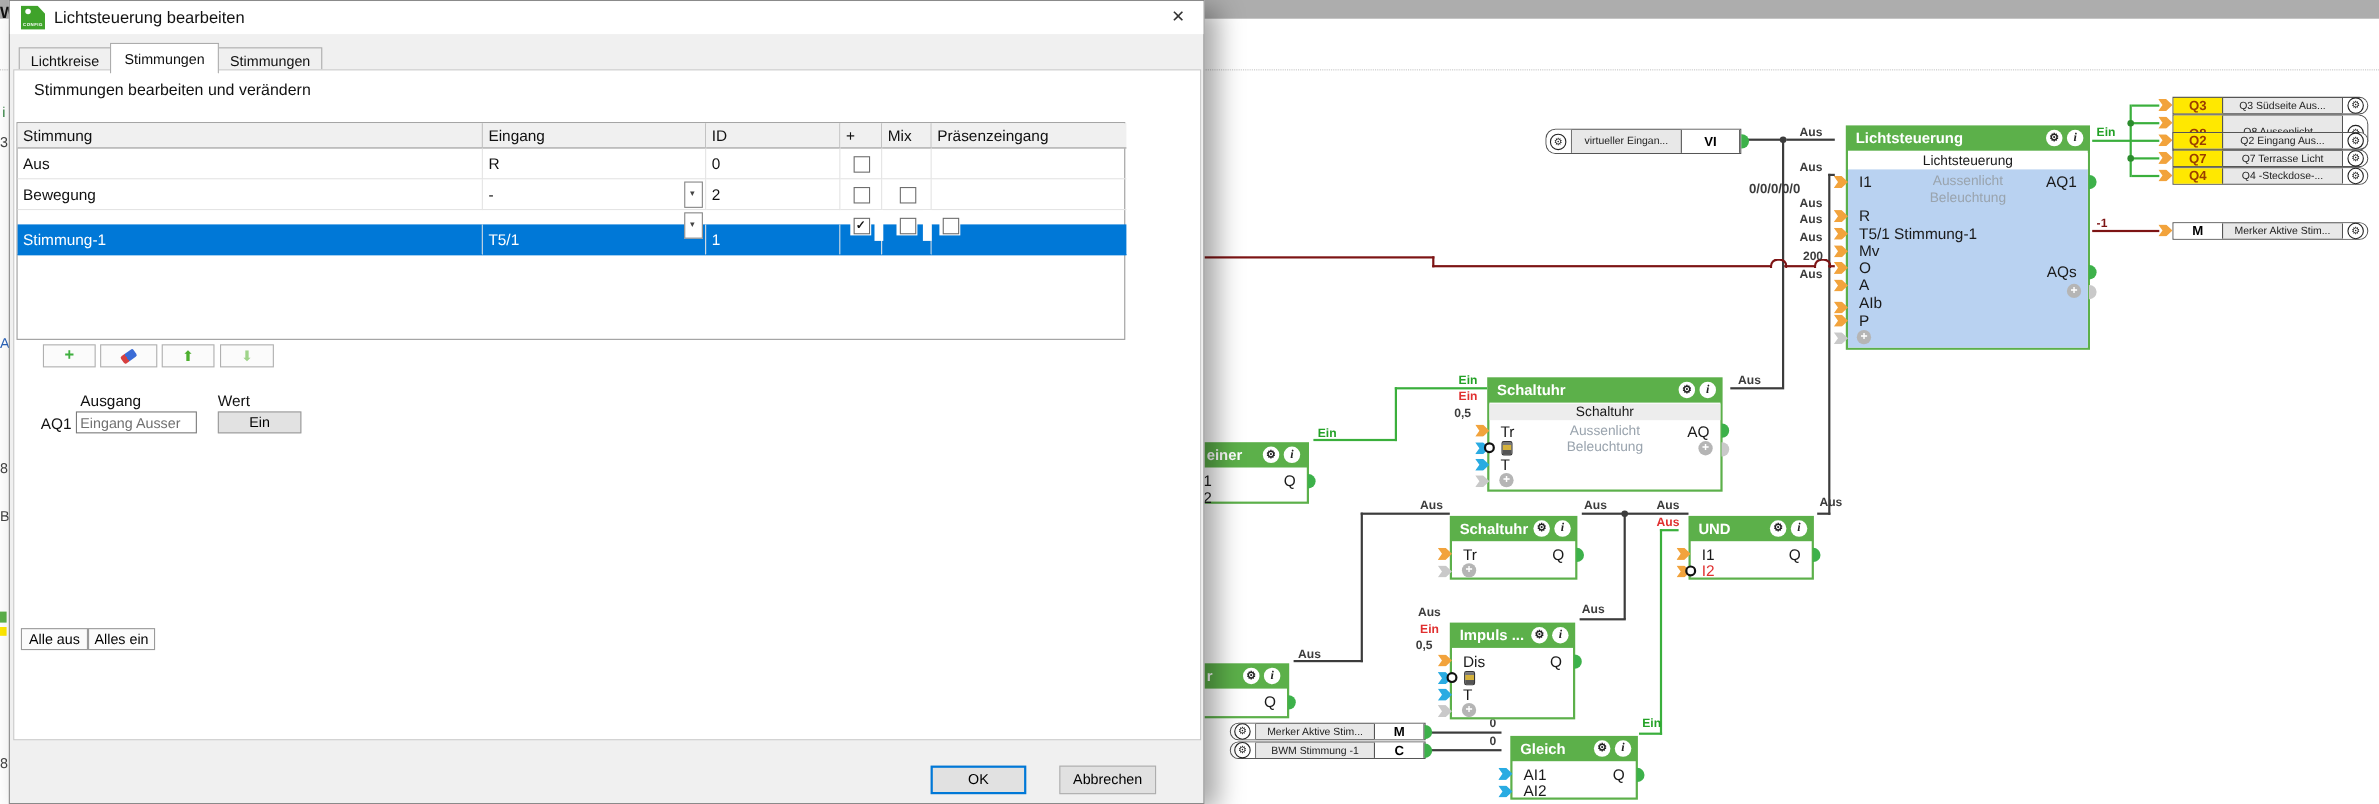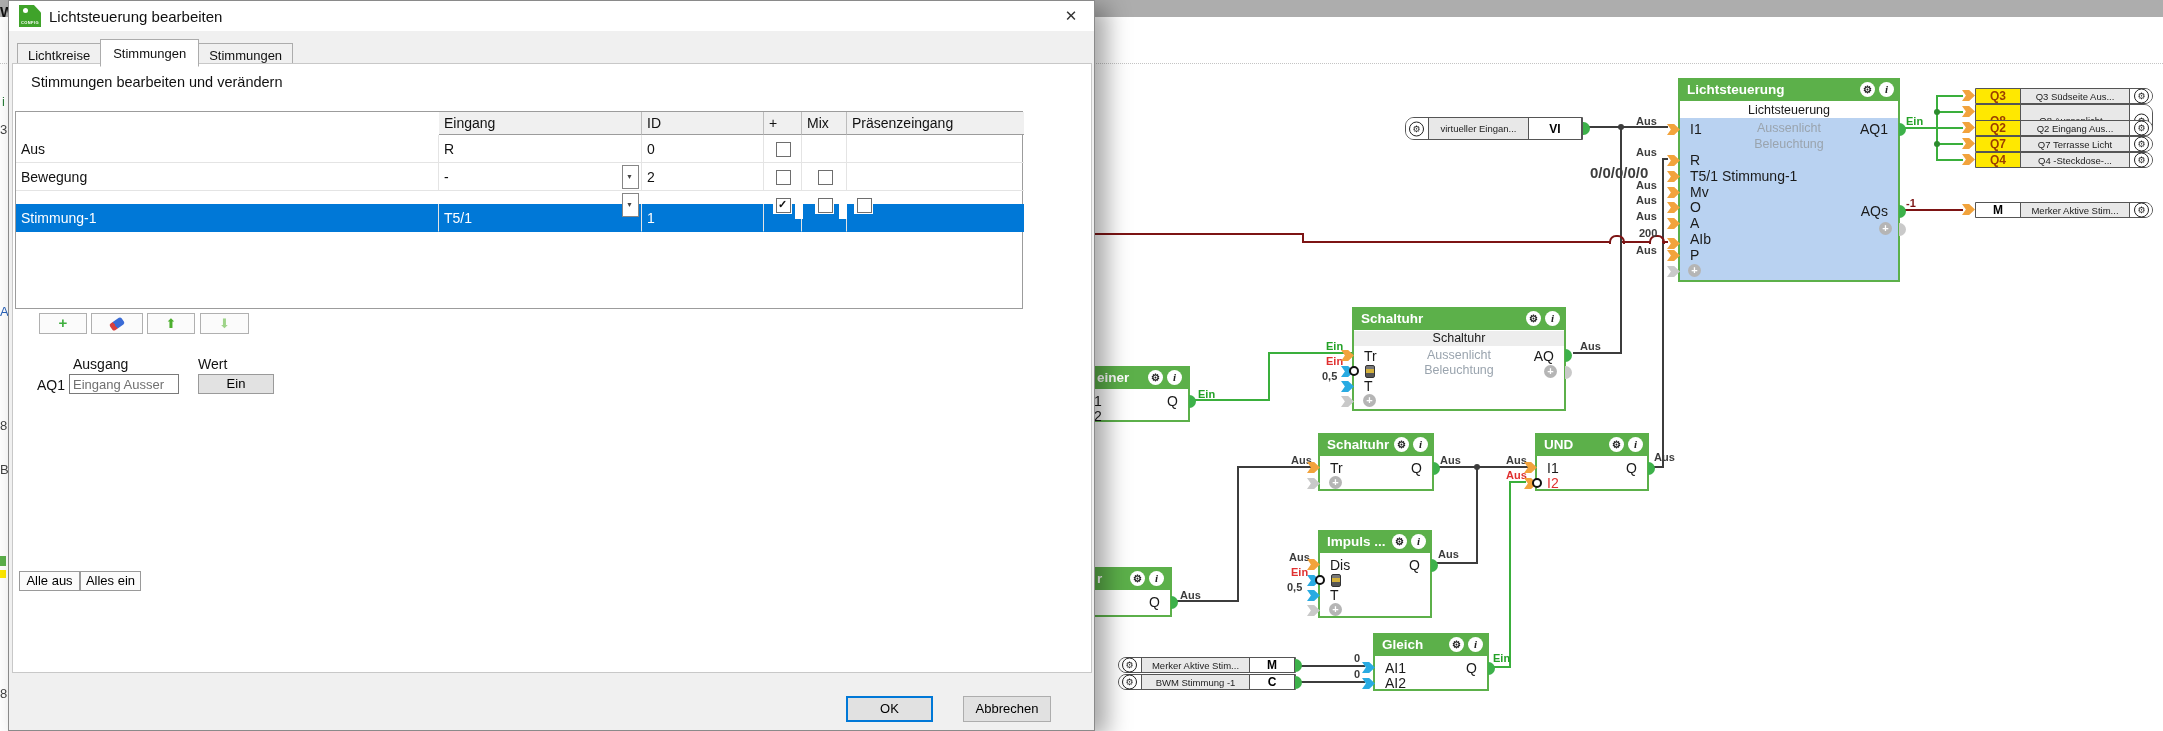--- a/index.html
+++ b/index.html
@@ -14,21 +14,21 @@
   
   .wire{position:absolute;background:#3c3c3c;}
   .wire.cg{background:#3aaf3c;}
   .wire.cr{background:#7d1414;}
   .dot{position:absolute;width:6px;height:6px;border-radius:50%;background:#3c3c3c;}
   .hop{position:absolute;width:12px;height:7px;border:2px solid #7d1414;border-bottom:none;
        border-radius:7px 7px 0 0;background:transparent;}
   .wlbl{position:absolute;font-size:11px;font-weight:bold;color:#3c3c3c;white-space:nowrap;}
   .wlbl.g{color:#23a126;} .wlbl.rd{color:#e03030;} .wlbl.dr{color:#7d1414;}
   
-  .blk{position:absolute;background:#fff;border:2px solid #5cb04a;box-sizing:border-box;}
+  .blk{position:absolute;background:#fff;border:2px solid #5cb04a;box-sizing:border-box;margin-top:36px;}
   .blk.blue .bbody{background:#b9d2f1;}
   .bh{position:absolute;left:-1px;top:-1px;right:-1px;height:22px;background:#5cb04a;color:#fff;
       font-weight:bold;font-size:13.5px;line-height:22px;padding-left:8px;white-space:nowrap;overflow:hidden;}
   .bbody{position:absolute;left:0;top:21px;right:0;bottom:0;background:#fff;}
   .bsub{position:absolute;left:0;right:0;height:15px;text-align:center;font-size:12.5px;color:#1a1a1a;}
   .bctr{position:absolute;left:0;right:0;text-align:center;font-size:12.5px;color:#9aa4ae;}
   .prt{position:absolute;font-size:14px;color:#1a1a1a;white-space:nowrap;}
   .prt.red{color:#e03030;}
   .gic,.iic{position:absolute;width:15px;height:15px;border-radius:50%;background:#fff;color:#222;
             text-align:center;font-size:10px;line-height:15px;top:3px;}
@@ -184,21 +184,21 @@
     <div class="wire cr" style="left:1302px;top:233px;width:2px;height:10px"></div>
     <div class="wire cr" style="left:1302px;top:241px;width:308px;height:2px"></div>
     <div class="hop" style="left:1609px;top:235px"></div>
     <div class="wire cr" style="left:1622px;top:241px;width:28px;height:2px"></div>
     <div class="hop" style="left:1649px;top:235px"></div>
     <div class="wire cr" style="left:1662px;top:241px;width:6px;height:2px"></div>
   </div>
 
   <div class="wlbl" style="left:1636px;top:115px">Aus</div>
   <div class="wlbl" style="left:1636px;top:146px">Aus</div>
-  <div class="wlbl" style="left:1590px;top:164px;font-size:15px">0/0/0/0/0</div>
+  <div class="wlbl" style="left:1590px;top:164px;font-size:12px">0/0/0/0/0</div>
   <div class="wlbl" style="left:1636px;top:179px">Aus</div>
   <div class="wlbl" style="left:1636px;top:194px">Aus</div>
   <div class="wlbl" style="left:1636px;top:210px">Aus</div>
   <div class="wlbl" style="left:1639px;top:227px">200</div>
   <div class="wlbl" style="left:1636px;top:244px">Aus</div>
   <div class="wlbl g" style="left:1906px;top:115px">Ein</div>
   <div class="wlbl dr" style="left:1906px;top:197px">-1</div>
   <div class="wlbl" style="left:1580px;top:340px">Aus</div>
   <div class="wlbl g" style="left:1326px;top:340px">Ein</div>
   <div class="wlbl rd" style="left:1326px;top:355px">Ein</div>
@@ -443,20 +443,21 @@
     <div class="dlg-close"></div>
   </div>
 
   <div class="tabstrip">
     <span class="tab">Lichtkreise</span><span class="tab sel">Stimmungen</span><span class="tab">Stimmungen</span>
   </div>
   <div class="page"></div>
   <div class="subtitle">Stimmungen bearbeiten und verändern</div>
 
   <div class="tbl">
+    <div class="th" style="left:0;width:423px">Stimmung</div>
     <div class="th" style="left:423px;width:203px">Eingang</div>
     <div class="th" style="left:626px;width:122px">ID</div>
     <div class="th" style="left:748px;width:38px">+</div>
     <div class="th" style="left:786px;width:45px">Mix</div>
     <div class="th" style="left:831px;width:177px;border-right:none">Präsenzeingang</div>
 
     <div class="trow" style="top:23px">
       <div class="td" style="left:0;width:423px">Aus</div>
       <div class="td" style="left:423px;width:203px">R</div>
       <div class="td" style="left:626px;width:122px">0</div>

